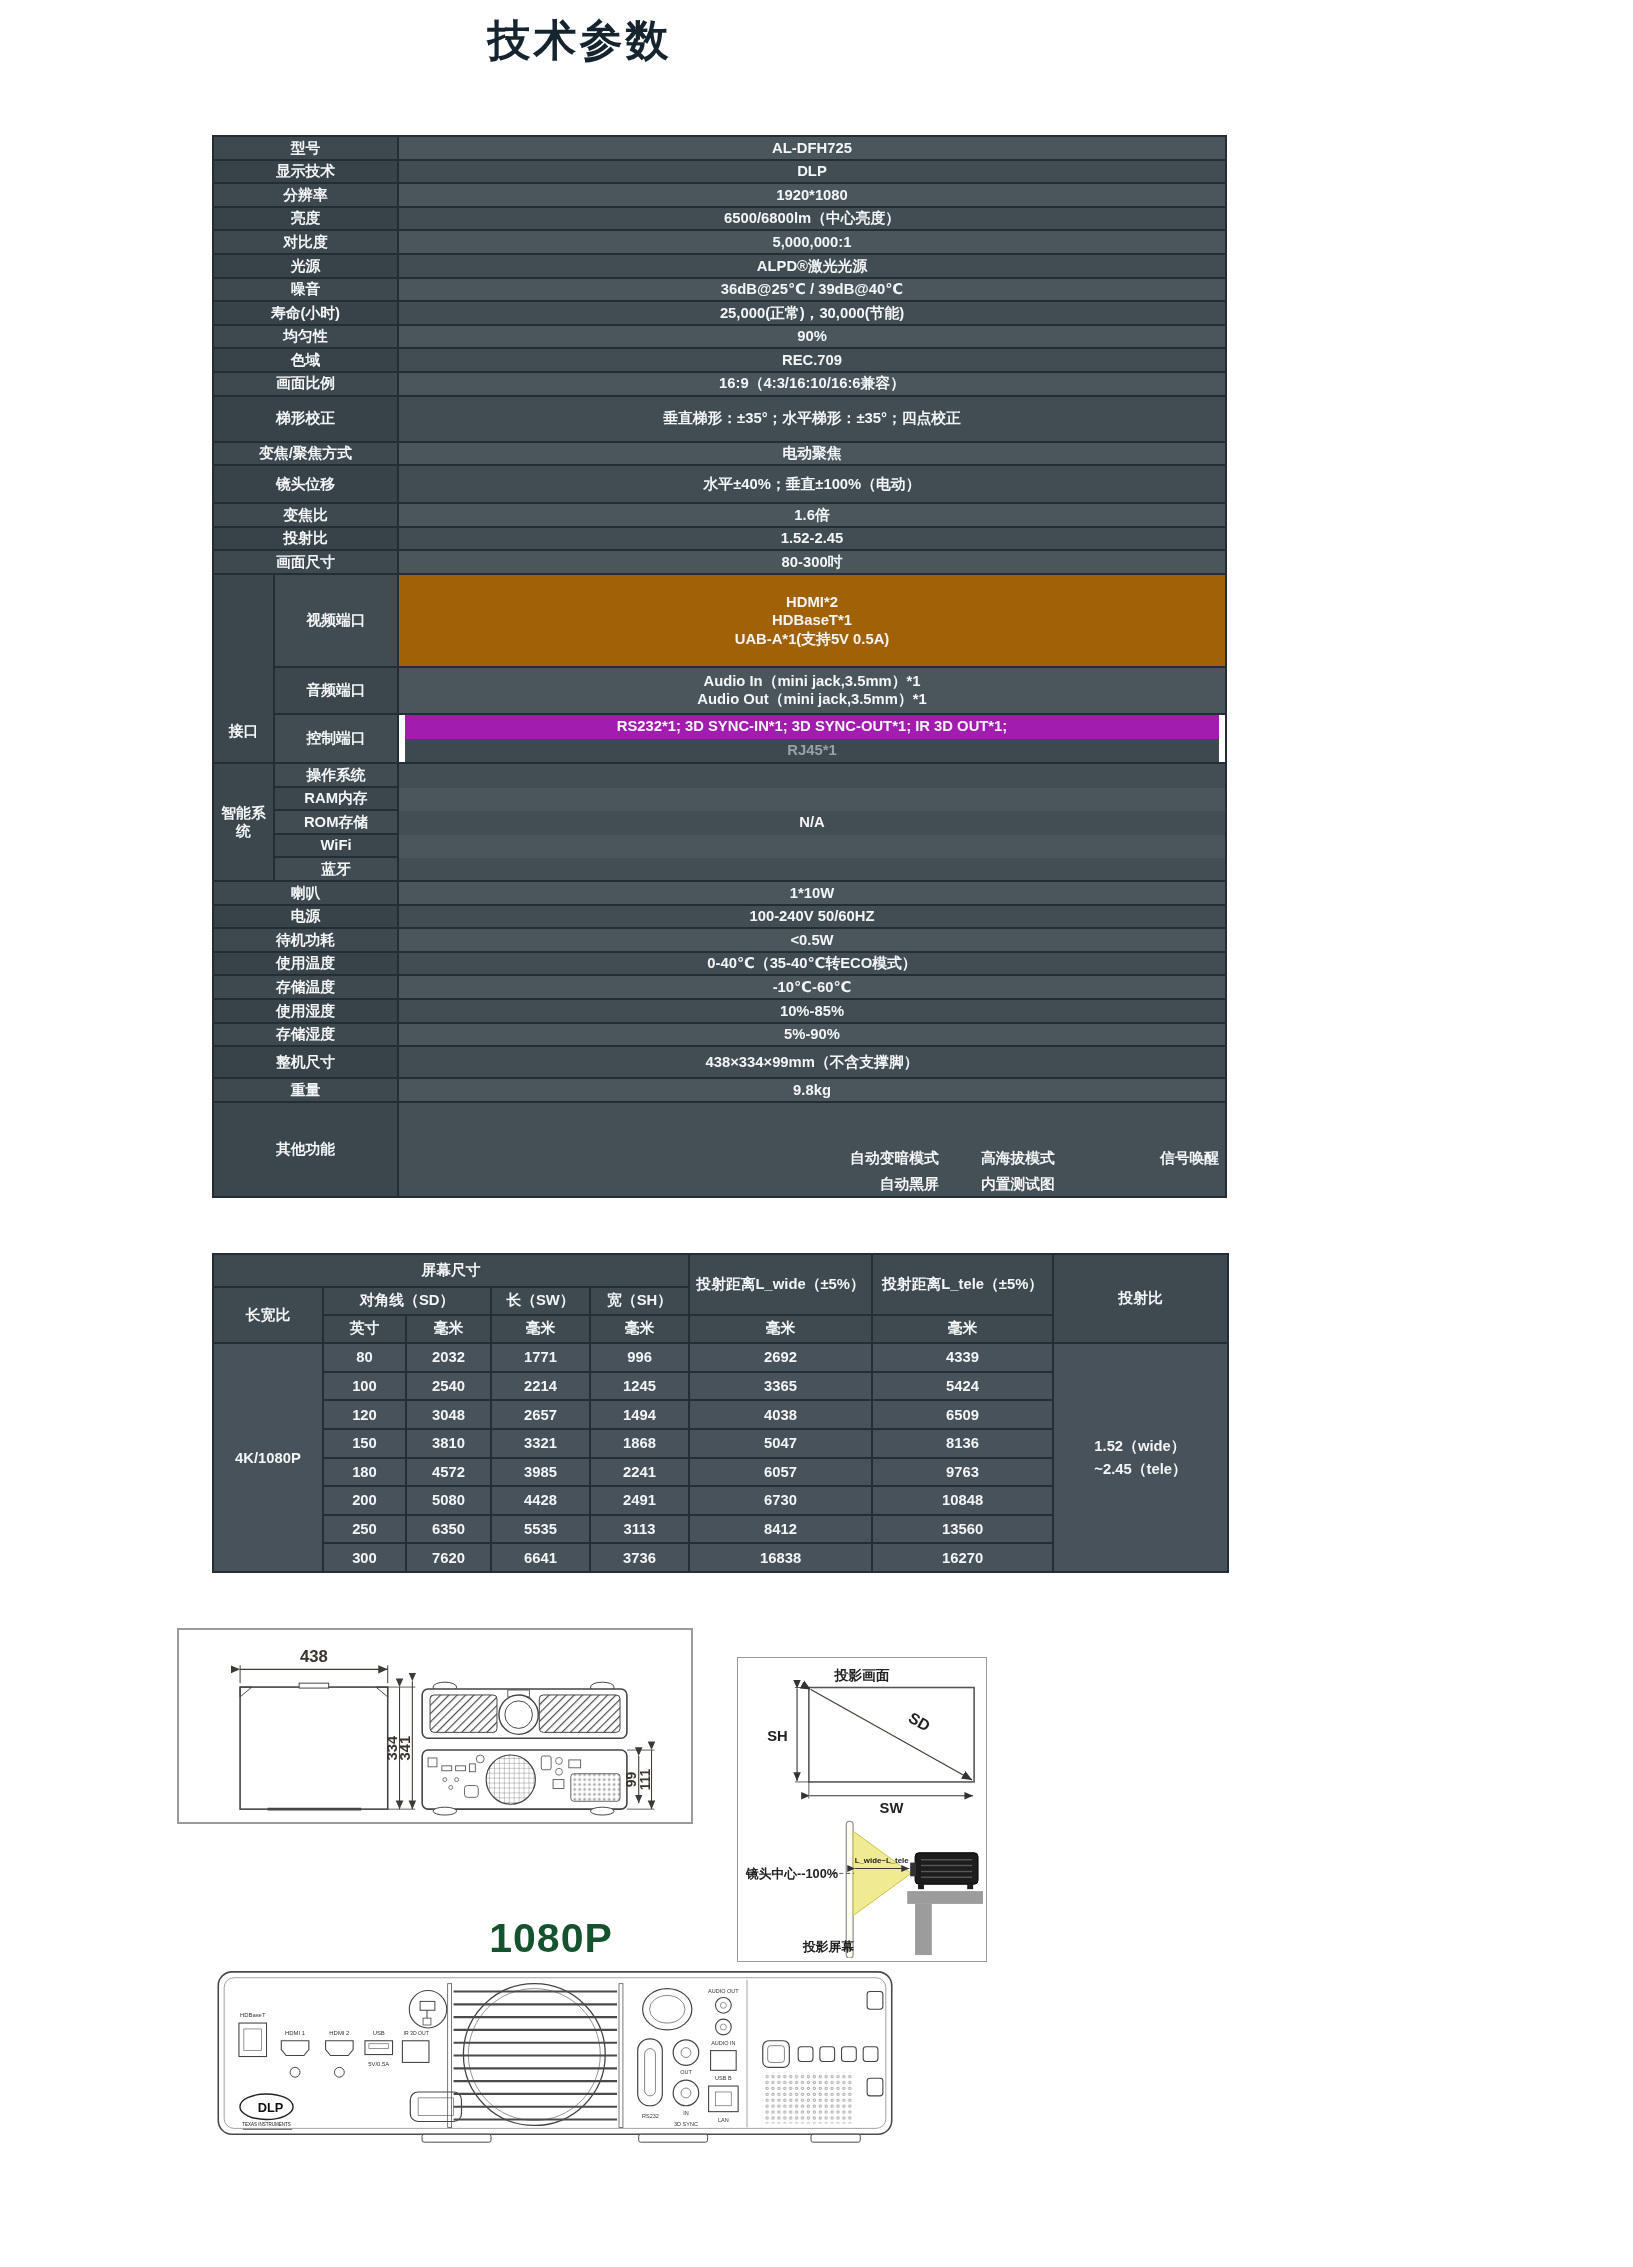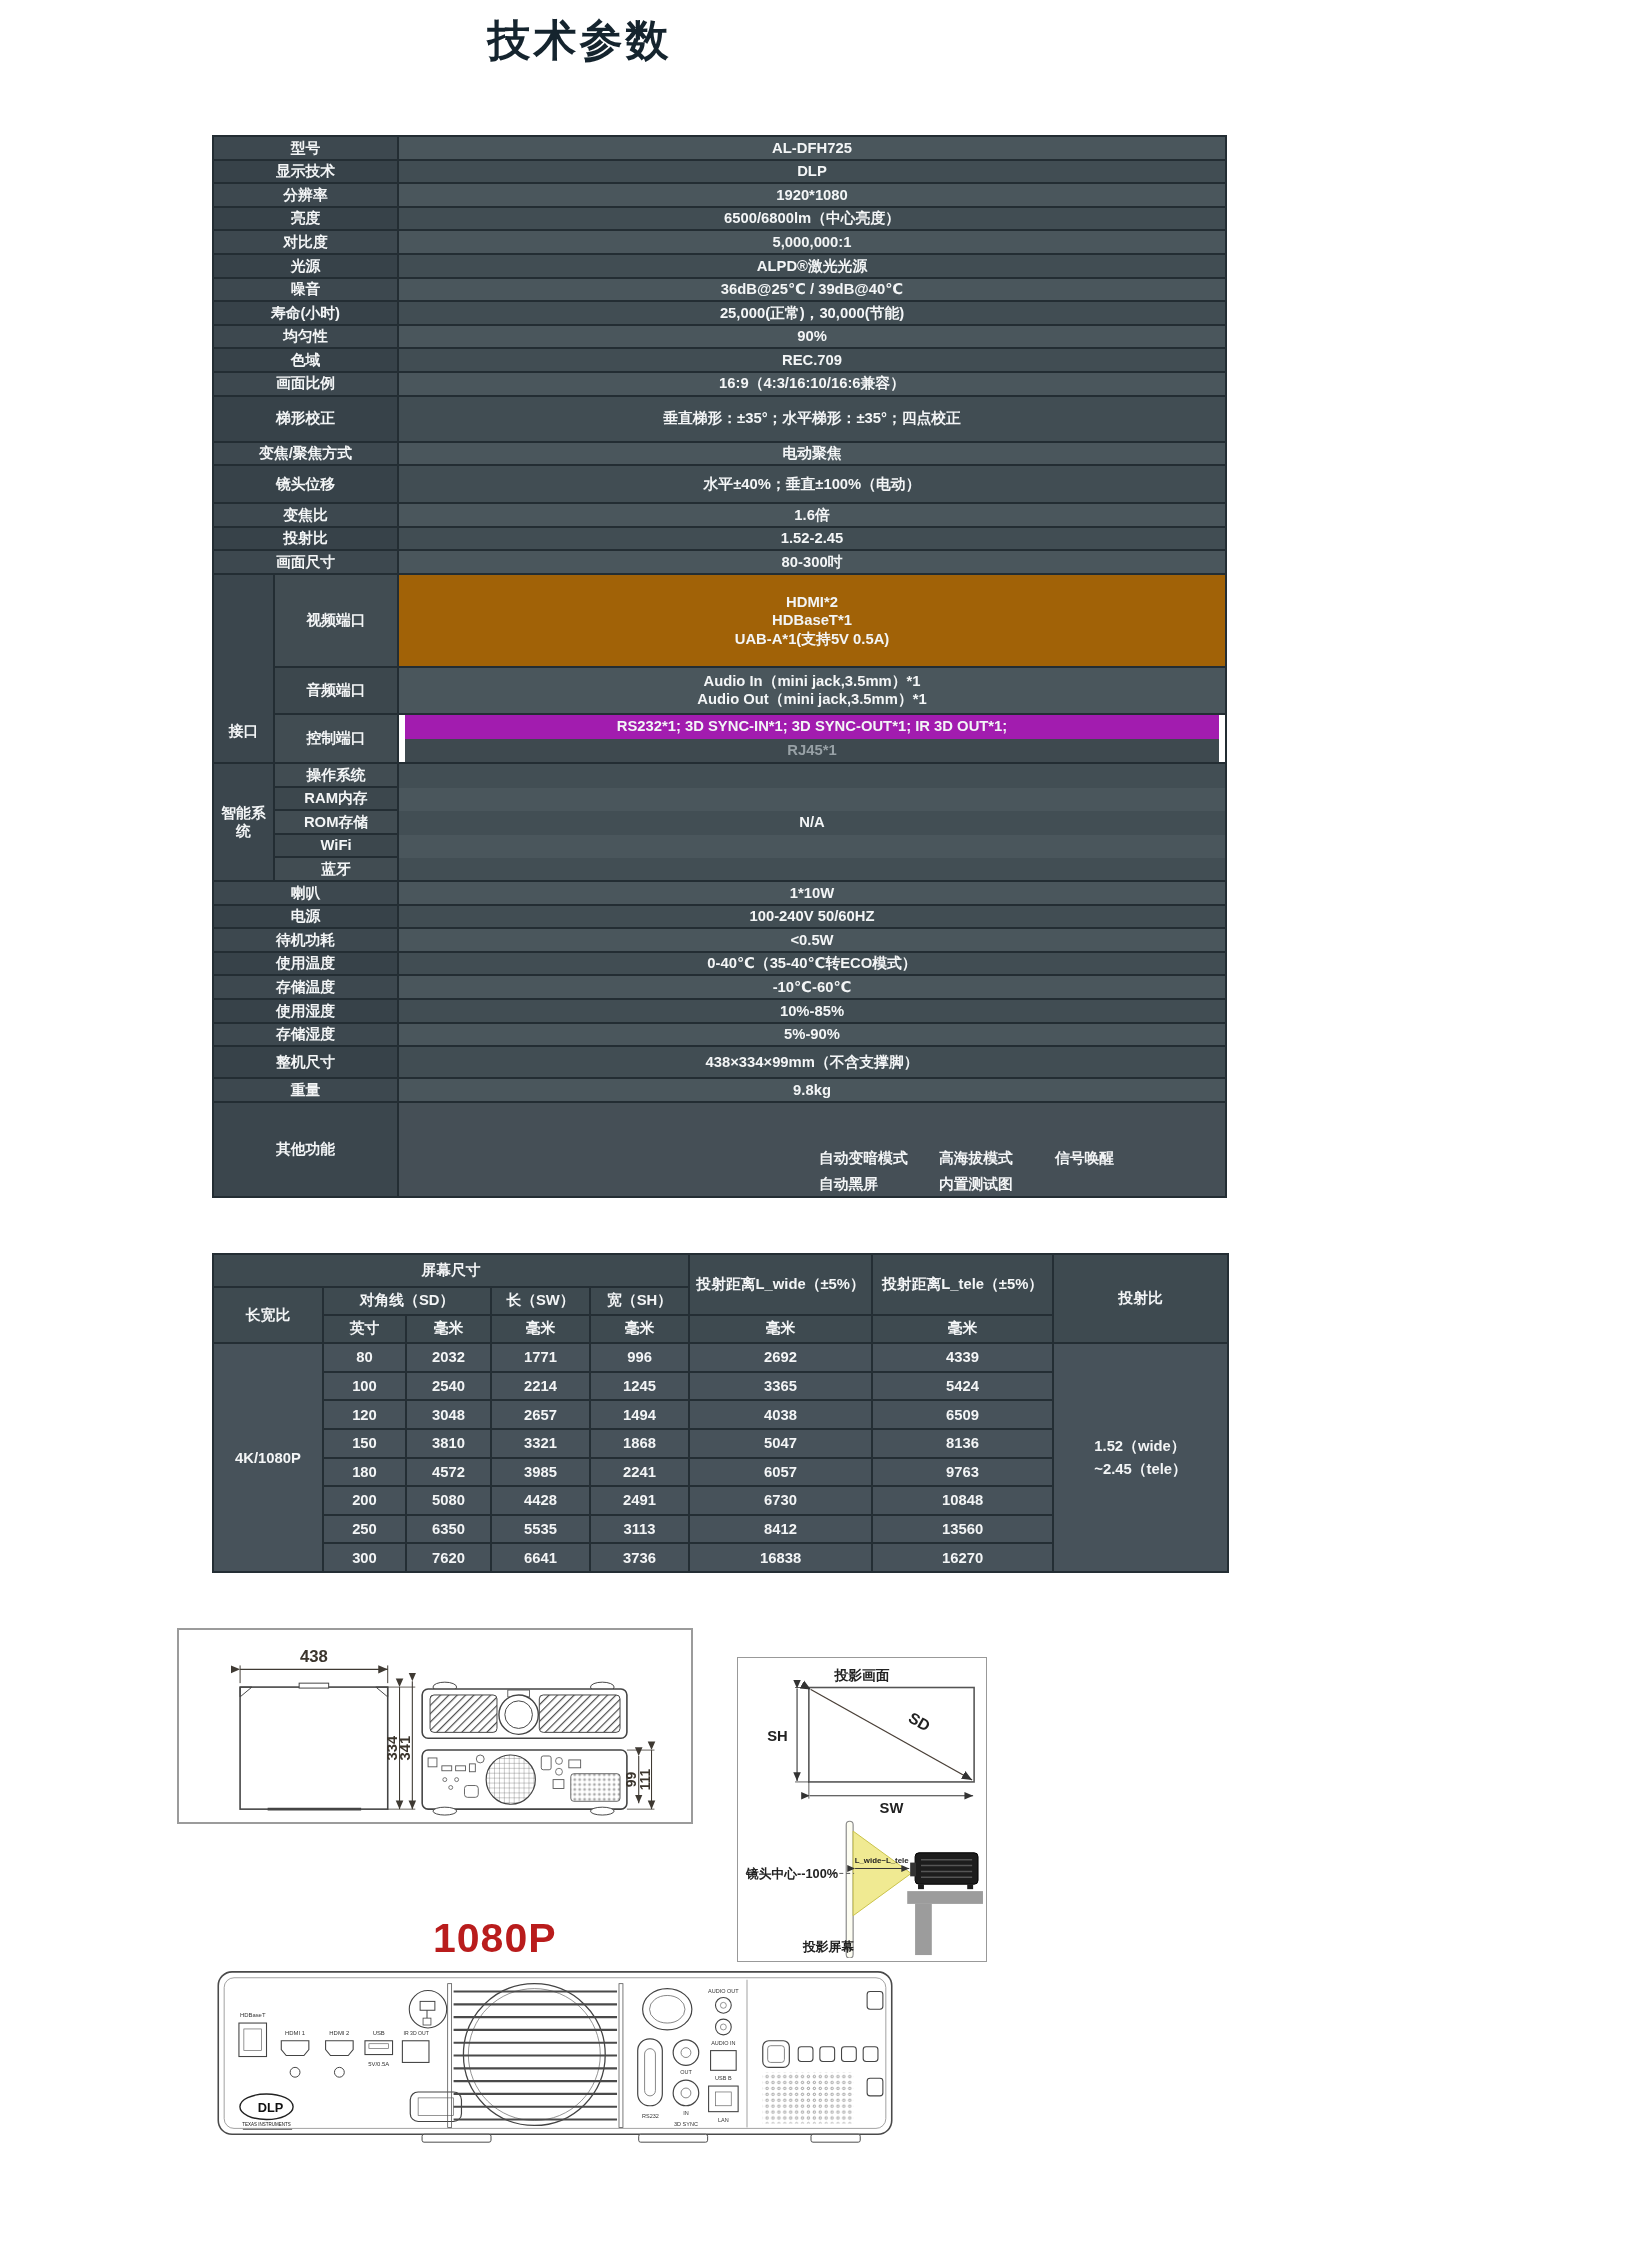--- a/index.html
+++ b/index.html
@@ -21,39 +21,39 @@
   td.sub-a{background:#414c52}
   td.sub-b{background:#3c474d}
   td.v-video{background:#a16207}
   td.v-audio{background:#4a565c}
   td.v-na{background:repeating-linear-gradient(to bottom,#424e54 0 23.6px,#4a565c 23.6px 47px);}
   td.v-ctrl{padding:0;}
   .ctrl-band1{height:23.6px;line-height:23.6px;background:#a21caf;text-align:center;}
   .ctrl-band2{height:23.6px;line-height:23.6px;background:#3e494f;color:#98a1a6;}
   td.v-other{background:#454f56;}
   .other-grid{display:grid;grid-template-columns:120px 116px 1fr;row-gap:6.9px;
-        margin-left:414px;text-align:left;margin-top:44px;}
+        margin-left:414px;text-align:right;margin-top:44px;}
 
   
   table.dist{position:absolute;left:212px;top:1253px;width:1015px;border-collapse:collapse;
         table-layout:fixed;color:#f3f5f6;font-size:14.8px;font-weight:bold;}
   table.dist td,table.dist th{border:2px solid #242e34;text-align:center;vertical-align:middle;
         padding:0 3.9px;font-weight:bold;}
   table.dist th{background:#3e4a50;}
   table.dist td{background:#47525a;}
   td.bigmerge{background:#414c52;}
   .ratio-lines{display:inline-block;text-align:left;line-height:1.5;}
 
   
   .dim-box{position:absolute;left:177px;top:1628px;width:512px;height:192px;
         border:2px solid #9b9b9b;background:#fff;}
   .proj-box{position:absolute;left:737px;top:1657px;width:248px;height:303px;
         border:1.5px solid #999;background:#fff;}
-  .model-banner{position:absolute;left:433px;top:1915px;width:236px;text-align:left;
-        font-size:41px;font-weight:bold;color:#b91c1c;letter-spacing:1px;}
+  .model-banner{position:absolute;left:433px;top:1915px;width:236px;text-align:center;
+        font-size:41px;font-weight:bold;color:#14532d;letter-spacing:1px;}
   .rear-box{position:absolute;left:215px;top:1962px;width:680px;height:192px;}
   svg{display:block;}
   svg text{font-family:"Liberation Sans","DejaVu Sans",sans-serif;}
 </style>
 </head>
 <body>
 
 <div class="page">
 
   <div class="doc-title">技术参数</div>

